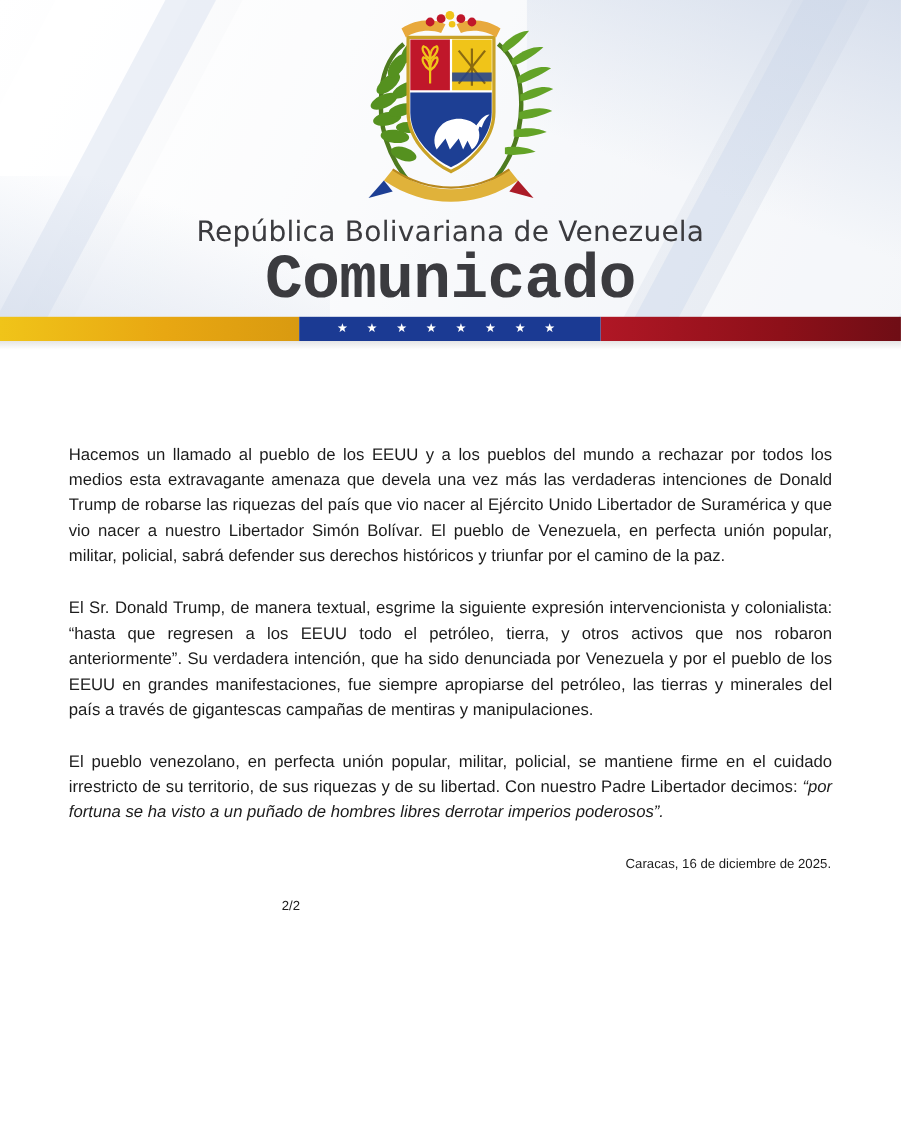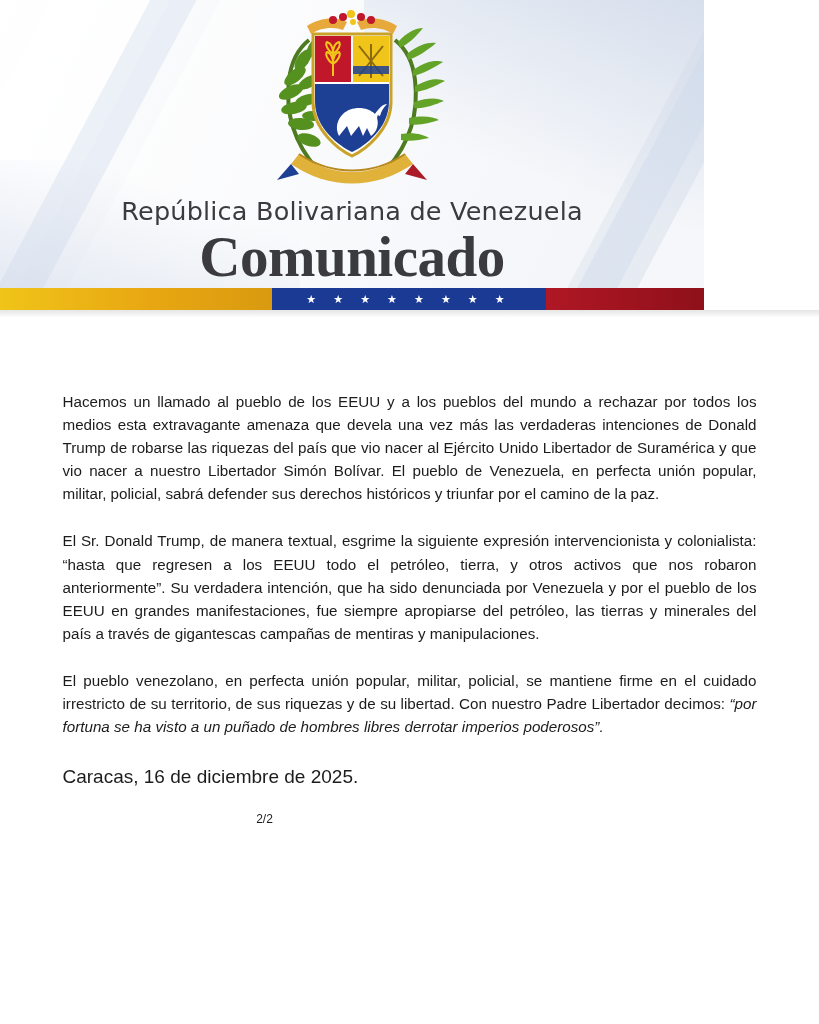--- a/index.html
+++ b/index.html
@@ -12,21 +12,21 @@
     height: 1024px;
     font-family: "Liberation Sans", sans-serif;
     color: #231f20;
     overflow: hidden;
     position: relative;
   }
 
   
   .header {
     position: relative;
-    width: 704px;
+    width: 819px;
     height: 310px;
     background:
       linear-gradient(115deg, #ffffff 0%, #f7f8fa 35%, #eef1f6 60%, #e4e9f1 100%);
     overflow: hidden;
   }
   .header .diag {
     position: absolute;
     background: rgba(255,255,255,0.55);
     transform: skewX(-28deg);
   }
@@ -61,21 +61,21 @@
     text-align: center;
   }
   .republic {
     font-family: "DejaVu Sans", sans-serif;
     font-size: 25.5px;
     letter-spacing: 0.2px;
     color: #3b3b3f;
     font-weight: 400;
   }
   .comunicado {
-    font-family: Liberation Serif, serif;
+    font-family: Liberation Mono, monospace;
     font-size: 57px;
     font-weight: 700;
     letter-spacing: -0.5px;
     color: #3b3b3f;
     margin-top: 2px;
     line-height: 1.0;
   }
 
   
   .band {
@@ -106,38 +106,38 @@
   }
 
   
   .content {
     position: absolute;
     top: 330px;
     left: 0;
     width: 819px;
   }
   .doc {
-    margin: 0 auto;
+    margin: 12px auto;
     width: 694px;
     padding-top: 60px;
   }
   .para {
     text-align: justify;
     font-size: 15.2px;
     line-height: 1.52;
     color: #1c1c1c;
     margin: 0 0 24px 0;
     font-family: "Liberation Sans", sans-serif;
   }
   .para em { font-style: italic; }
 
   .signoff {
     margin-top: 28px;
-    text-align: left;
-    font-size: 19px;
+    text-align: right;
+    font-size: 12px;
     color: #1c1c1c;
     padding-right: 1px;
   }
   .pagenum {
     margin-top: 24px;
     text-align: center;
     font-size: 12px;
     color: #1c1c1c;
     padding-right: 290px;
   }

